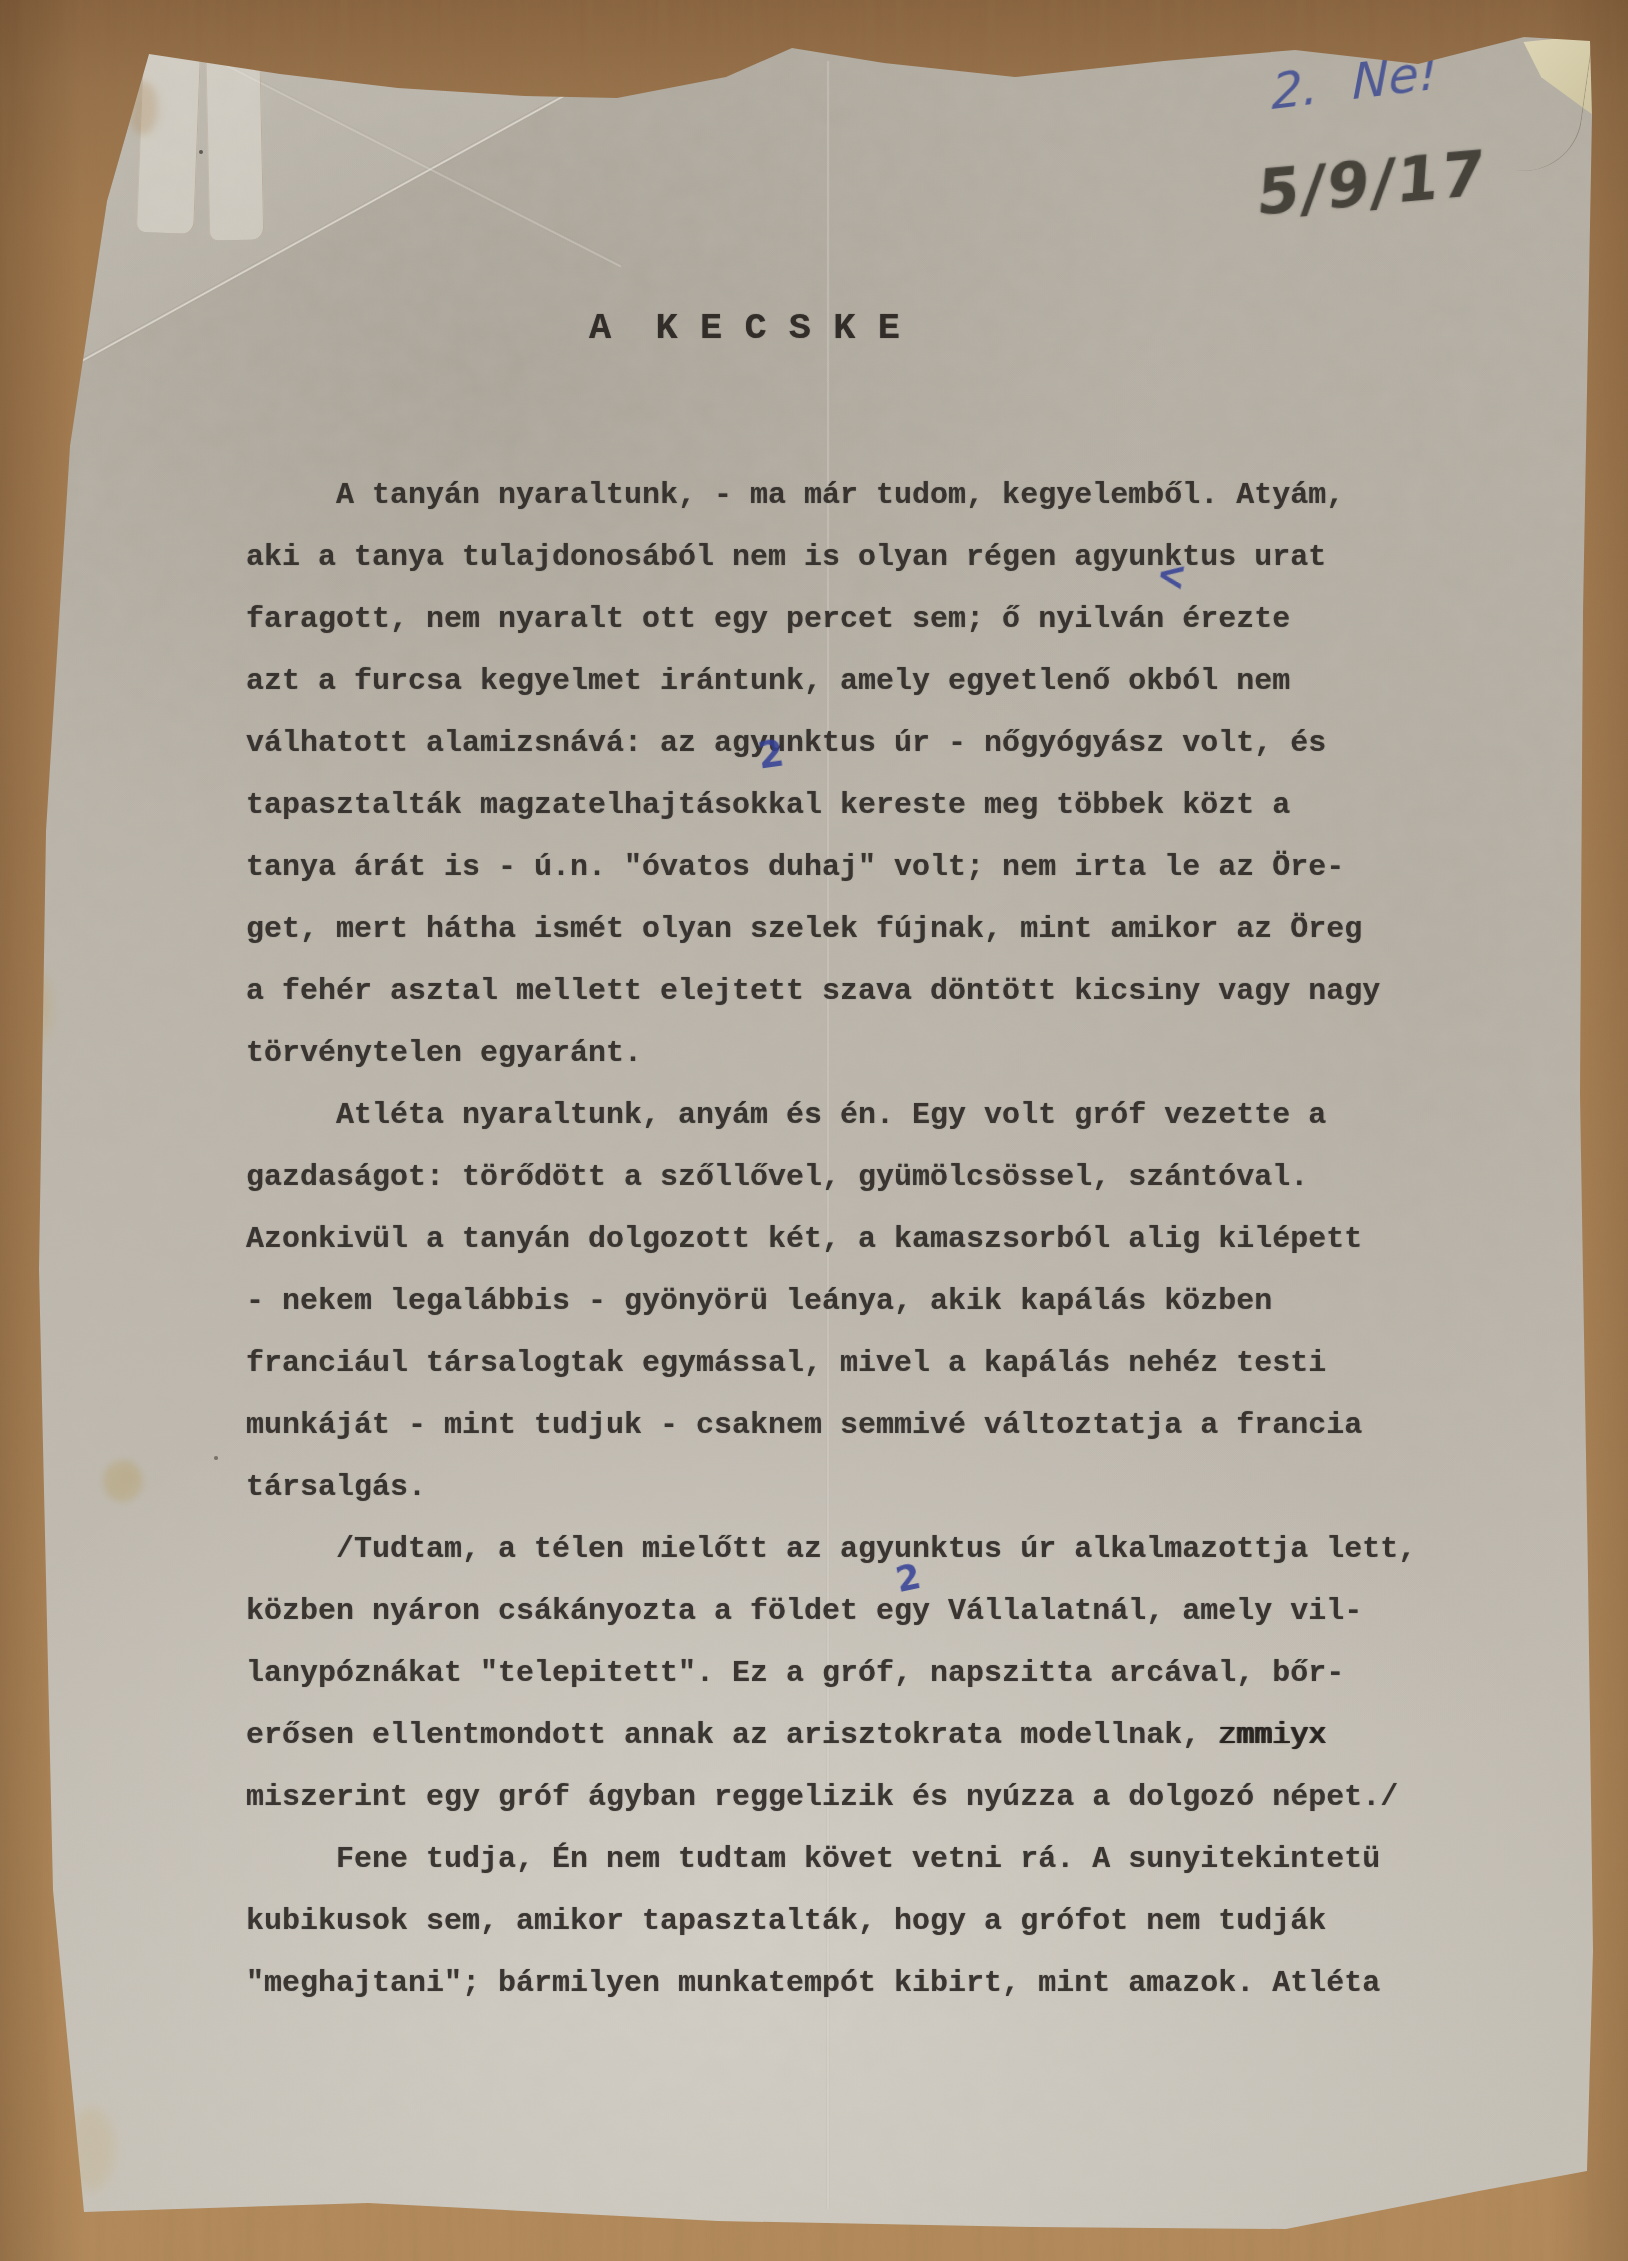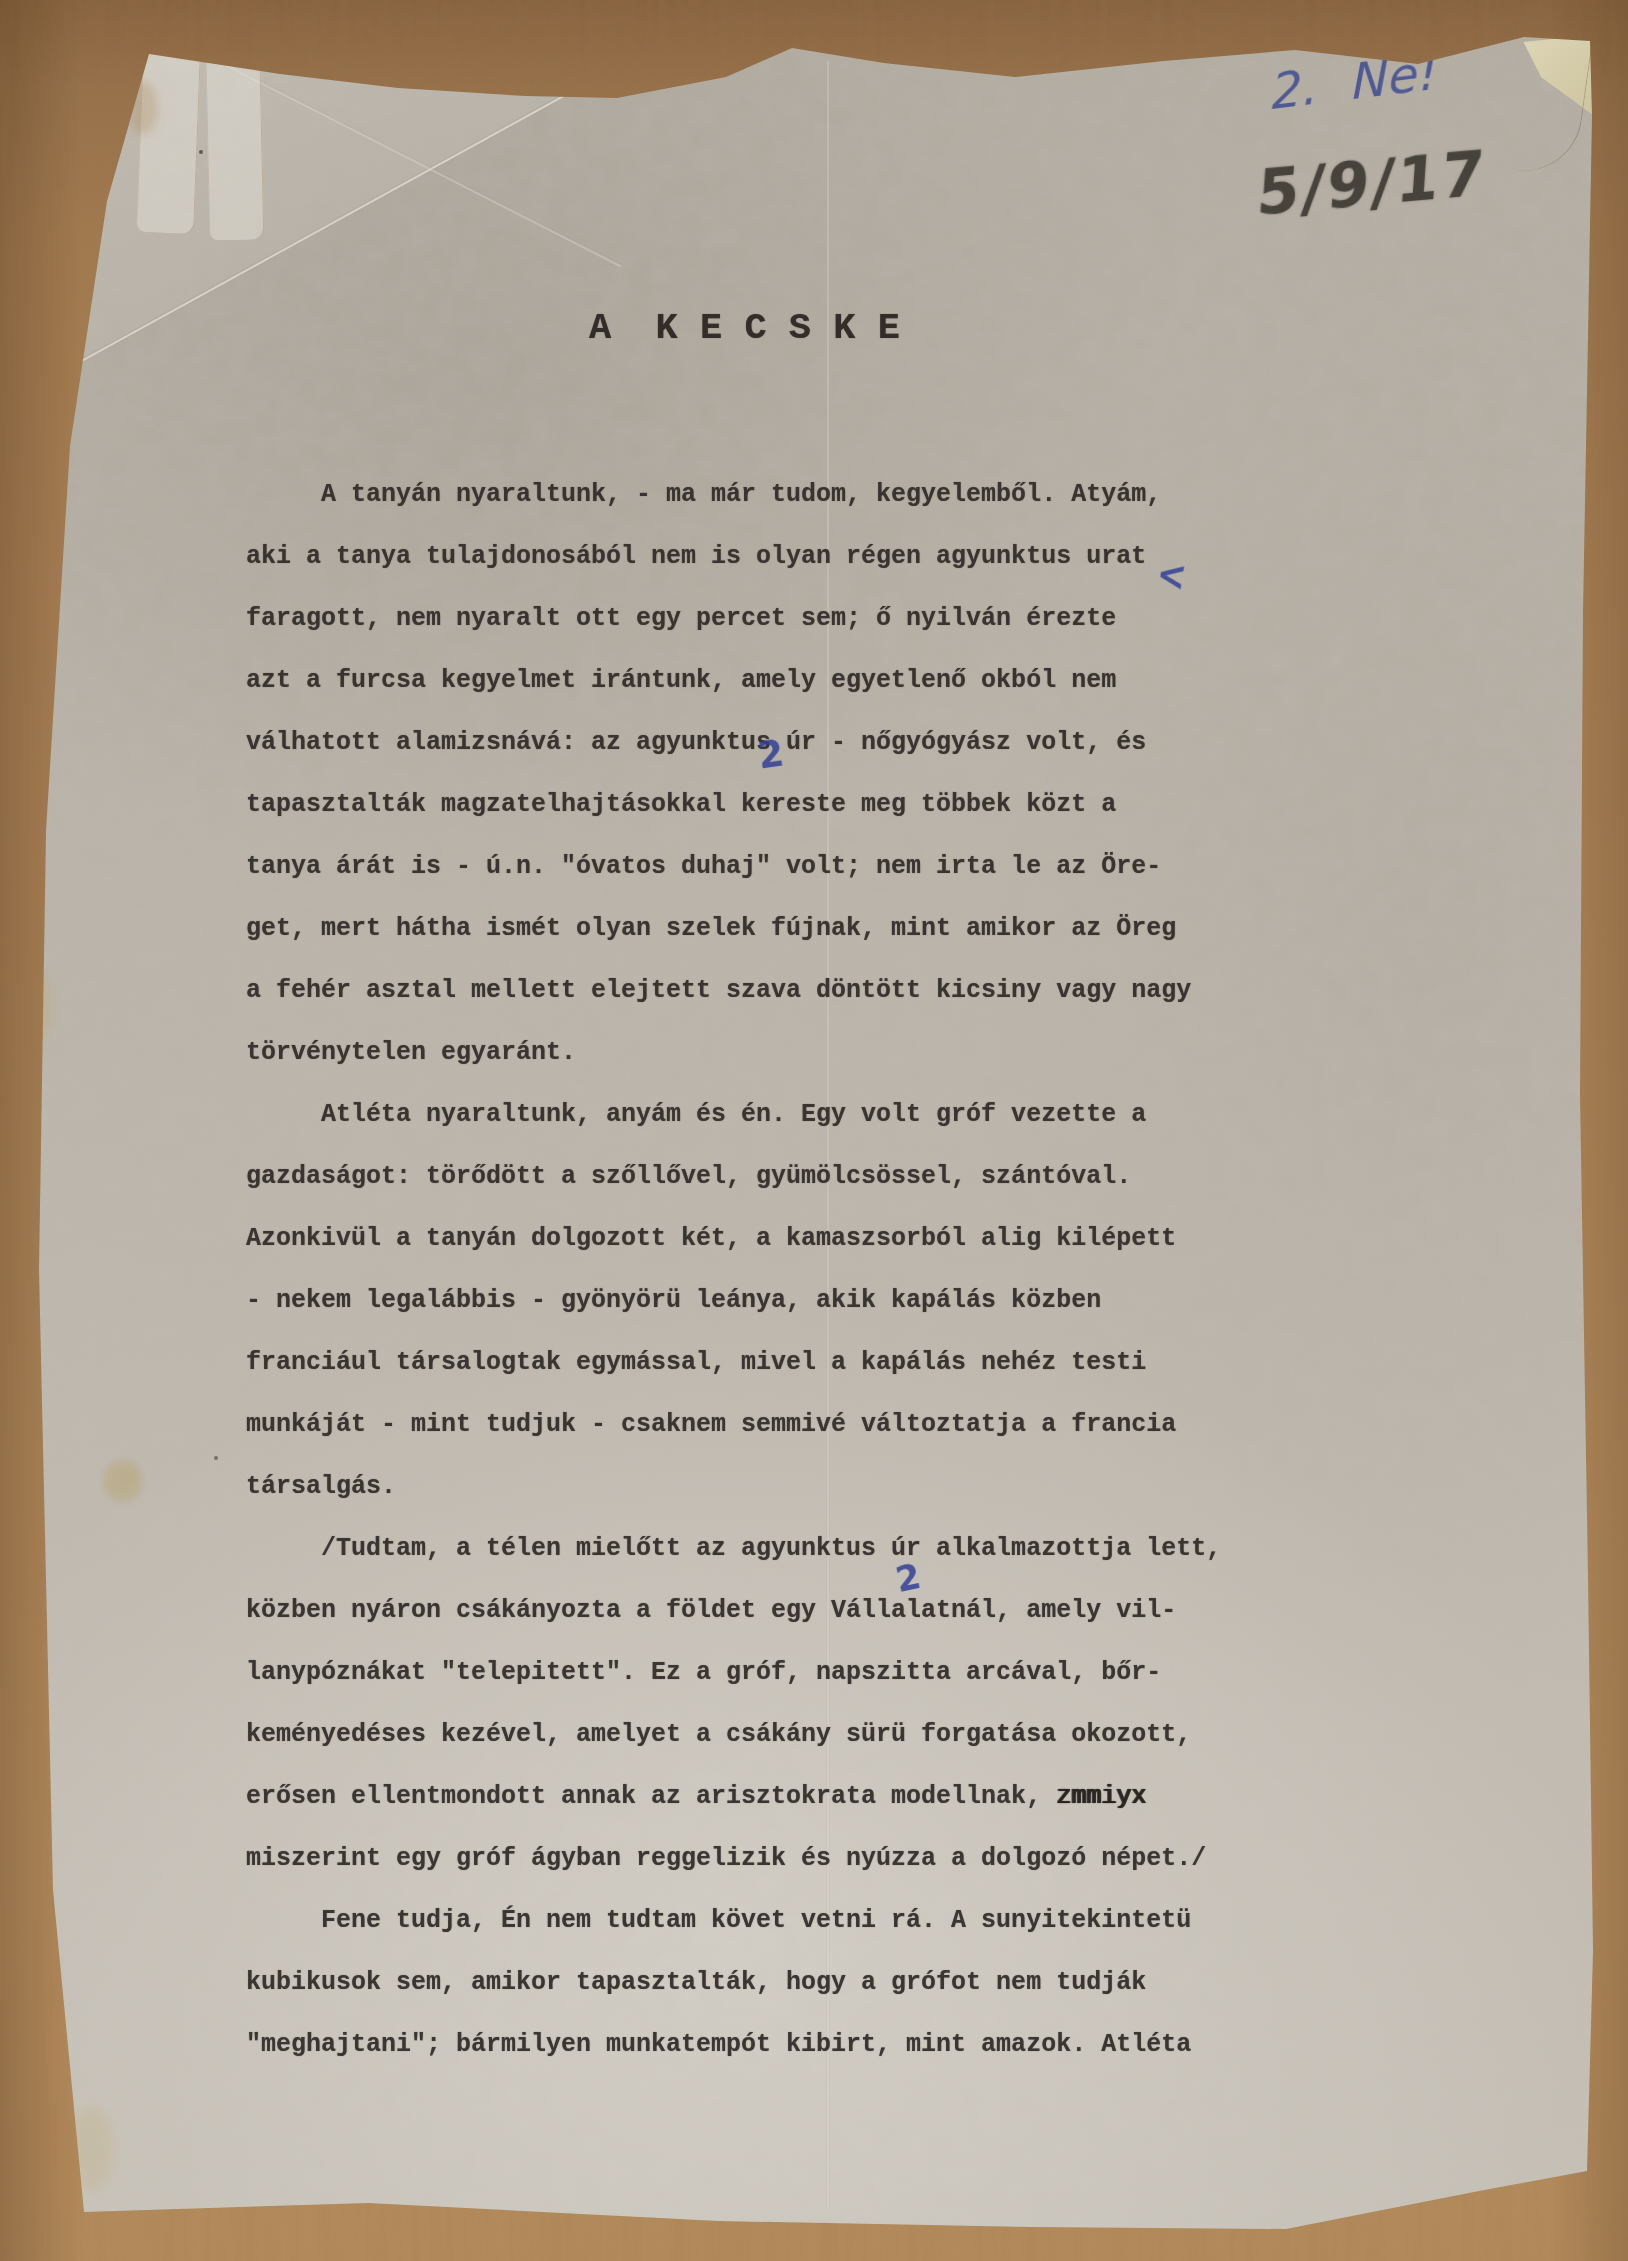--- a/index.html
+++ b/index.html
@@ -57,21 +57,21 @@
   .speck{position:absolute;width:4.4px;height:4.4px;border-radius:50%;background:rgba(40,34,28,.75);}
   .speck-1{left:199px;top:150px;}
   .speck-2{left:214px;top:1456px;width:3.5px;height:3.5px;opacity:.7;}
 
   
   .doc-title{position:absolute;left:589px;top:312px;
     font-family:"Liberation Mono",monospace;font-size:37px;font-weight:700;line-height:32px;
     white-space:pre;color:rgba(43,39,35,.88);text-shadow:0 0 1.1px rgba(43,39,35,.6);}
   .typed-body{position:absolute;left:246px;top:464px;filter:blur(0.2px);}
   .tline{height:62px;line-height:62px;white-space:pre;
-    font-family:"Liberation Mono",monospace;font-size:25px;font-weight:700;
+    font-family:"Liberation Mono",monospace;font-size:30px;font-weight:700;
     color:rgba(46,42,38,.84);text-shadow:0 0 1.1px rgba(46,42,38,.55);}
   .struck{font-weight:400;color:rgba(40,36,32,.92);
     text-shadow:1.3px 0 rgba(40,36,32,.9), -0.9px 0 rgba(40,36,32,.7), 0 0 1.8px rgba(40,36,32,.6);}
 
   
   .hw{position:absolute;font-family:"DejaVu Sans",sans-serif;white-space:pre;}
   .hw-note{left:1271px;top:54px;font-size:49px;font-style:italic;
     color:rgba(57,72,146,.82);transform:rotate(-7deg) skewX(-7deg);word-spacing:19px;filter:blur(0.3px);}
   .hw-date{left:1257px;top:147px;font-size:61px;font-weight:700;letter-spacing:2.6px;
     color:rgba(64,60,54,.88);transform:rotate(-5deg) skewX(-9deg);filter:blur(0.4px);
@@ -136,21 +136,20 @@
       <div class="tline">     Atléta nyaraltunk, anyám és én. Egy volt gróf vezette a</div>
       <div class="tline">gazdaságot: törődött a szőllővel, gyümölcsössel, szántóval.</div>
       <div class="tline">Azonkivül a tanyán dolgozott két, a kamaszsorból alig kilépett</div>
       <div class="tline">- nekem legalábbis - gyönyörü leánya, akik kapálás közben</div>
       <div class="tline">franciául társalogtak egymással, mivel a kapálás nehéz testi</div>
       <div class="tline">munkáját - mint tudjuk - csaknem semmivé változtatja a francia</div>
       <div class="tline">társalgás.</div>
       <div class="tline">     /Tudtam, a télen mielőtt az agyunktus úr alkalmazottja lett,</div>
       <div class="tline">közben nyáron csákányozta a földet egy Vállalatnál, amely vil-</div>
       <div class="tline">lanypóznákat "telepitett". Ez a gróf, napszitta arcával, bőr-</div>
-      <div class="tline">keményedéses kezével, amelyet a csákány sürü forgatása okozott,</div>
       <div class="tline"><span>erősen ellentmondott annak az arisztokrata modellnak, </span><span class="struck">zmmiyx</span></div>
       <div class="tline">miszerint egy gróf ágyban reggelizik és nyúzza a dolgozó népet./</div>
       <div class="tline">     Fene tudja, Én nem tudtam követ vetni rá. A sunyitekintetü</div>
       <div class="tline">kubikusok sem, amikor tapasztalták, hogy a grófot nem tudják</div>
       <div class="tline">"meghajtani"; bármilyen munkatempót kibirt, mint amazok. Atléta</div>
     </div>
 
     <div class="hw hw-note">2. Ne!</div>
     <div class="hw hw-date">5/9/17</div>
 

